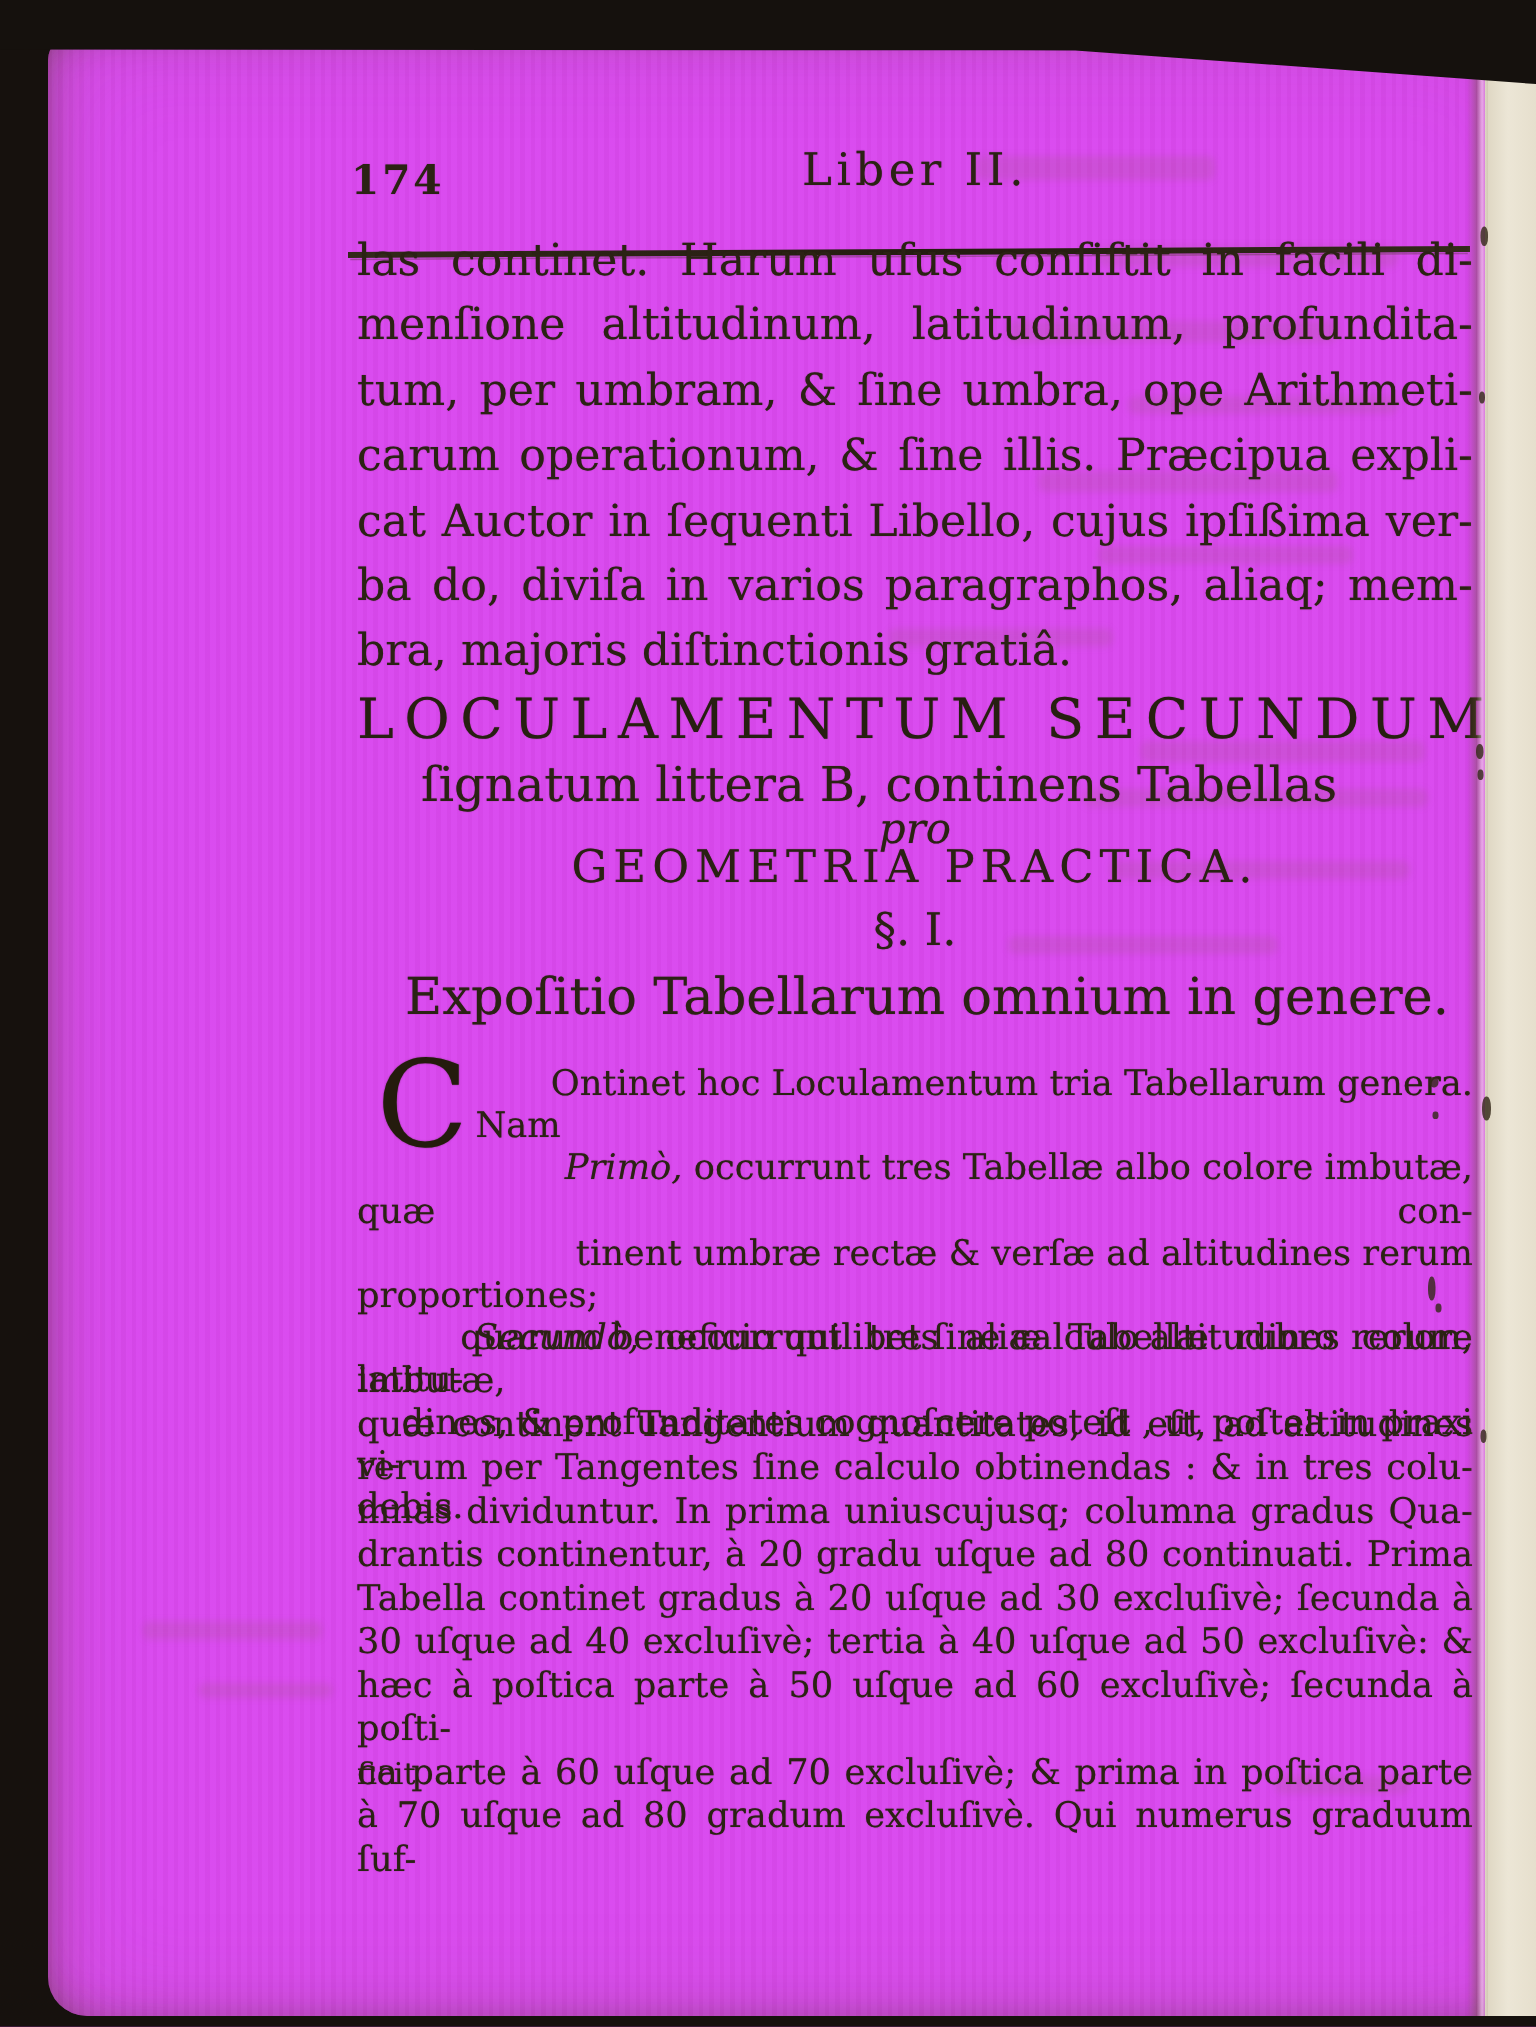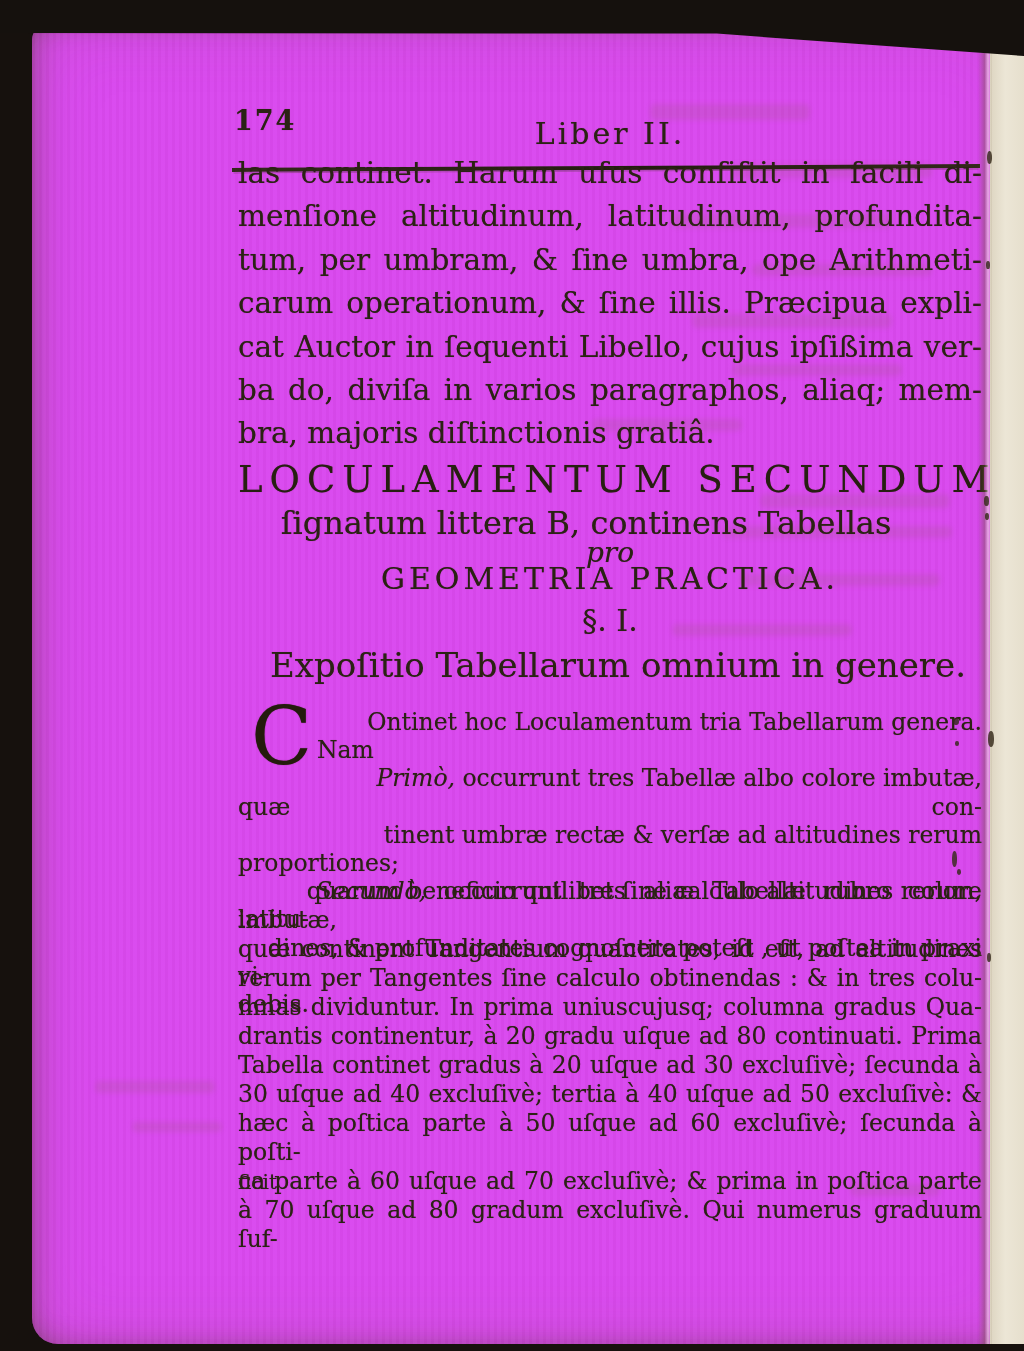--- a/index.html
+++ b/index.html
@@ -16,21 +16,21 @@
                     inset 0 -18px 30px -22px rgba(60,45,25,.32),
                     inset 22px 0 34px -26px rgba(60,45,25,.45);}
   .page::before{content:"";position:absolute;inset:0;pointer-events:none;
         background:repeating-linear-gradient(90deg,rgba(120,100,70,.035) 0 3px,rgba(255,255,250,.03) 3px 7px);
         border-radius:inherit;}
   .block{position:absolute;left:206px;width:744px;color:#2b2214;
          text-shadow:0 0 .7px rgba(43,34,20,.55);}
   
   .header{top:72px;height:40px;}
   .folio{position:absolute;left:-4px;top:9px;font-size:27px;font-weight:bold;letter-spacing:2px;}
-  .running-title{position:absolute;left:0;right:0;top:0;text-align:center;font-size:30px;letter-spacing:3px;margin-top:20px;}
+  .running-title{position:absolute;left:0;right:0;top:0;text-align:center;font-size:30px;letter-spacing:3px;}
   .rule{position:absolute;left:200px;top:142px;width:748px;height:4px;
         background:linear-gradient(90deg,#33291a,#241c10 55%,#33291a);
         transform:rotate(-0.3deg);box-shadow:0 3px 0 -1.5px rgba(70,55,35,.35);}
   
   .tline{text-align:justify;text-align-last:justify;}
   .tline.al-left{text-align:left;text-align-last:left;}
   .it{font-style:italic;}
   
   .intro{top:128px;font-size:29.5px;}
   .intro .tline{line-height:43.4px;}

